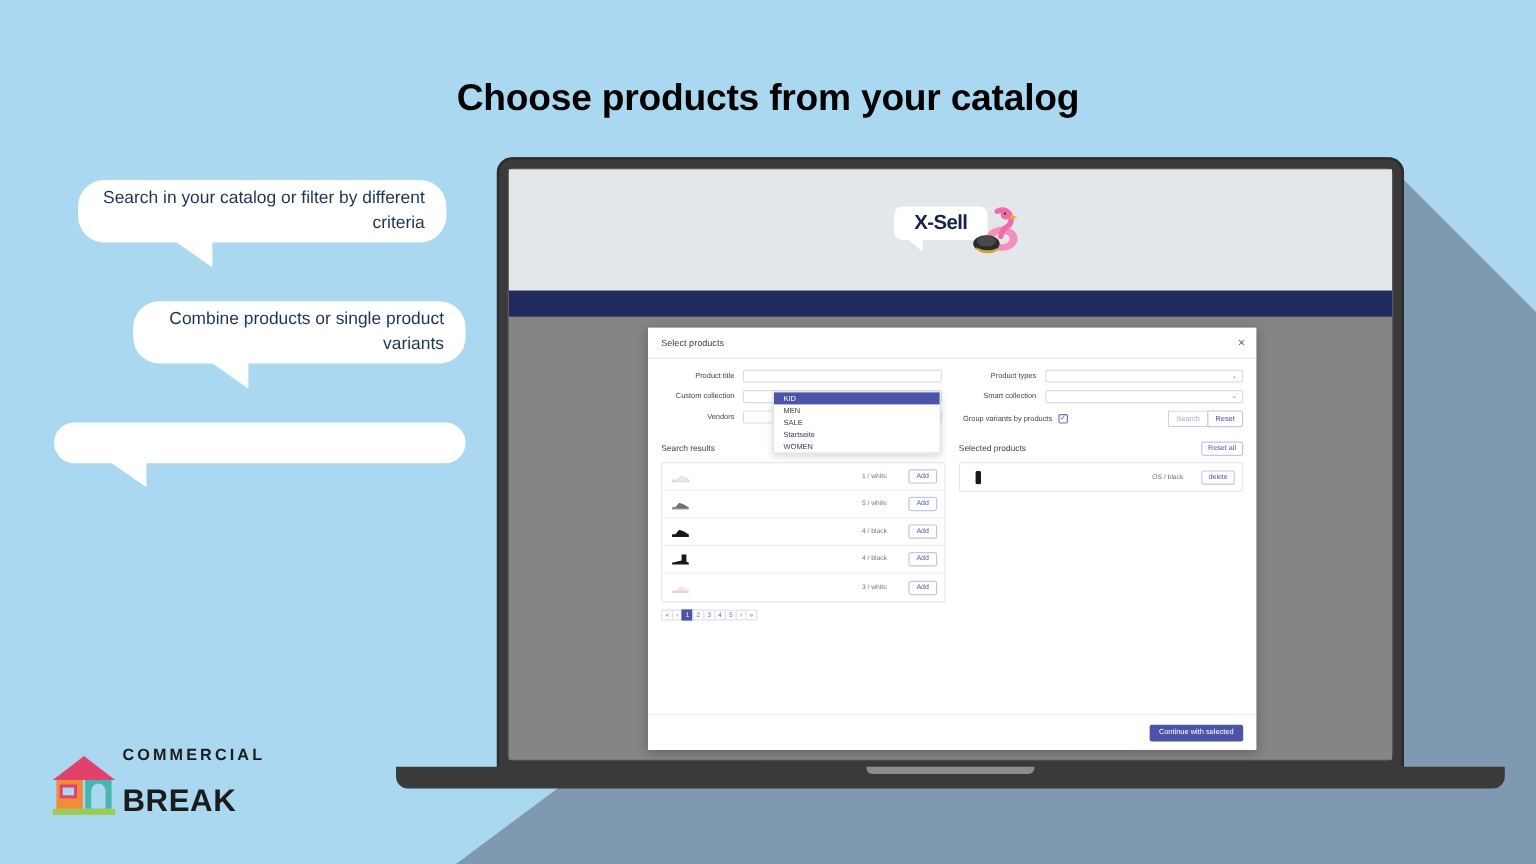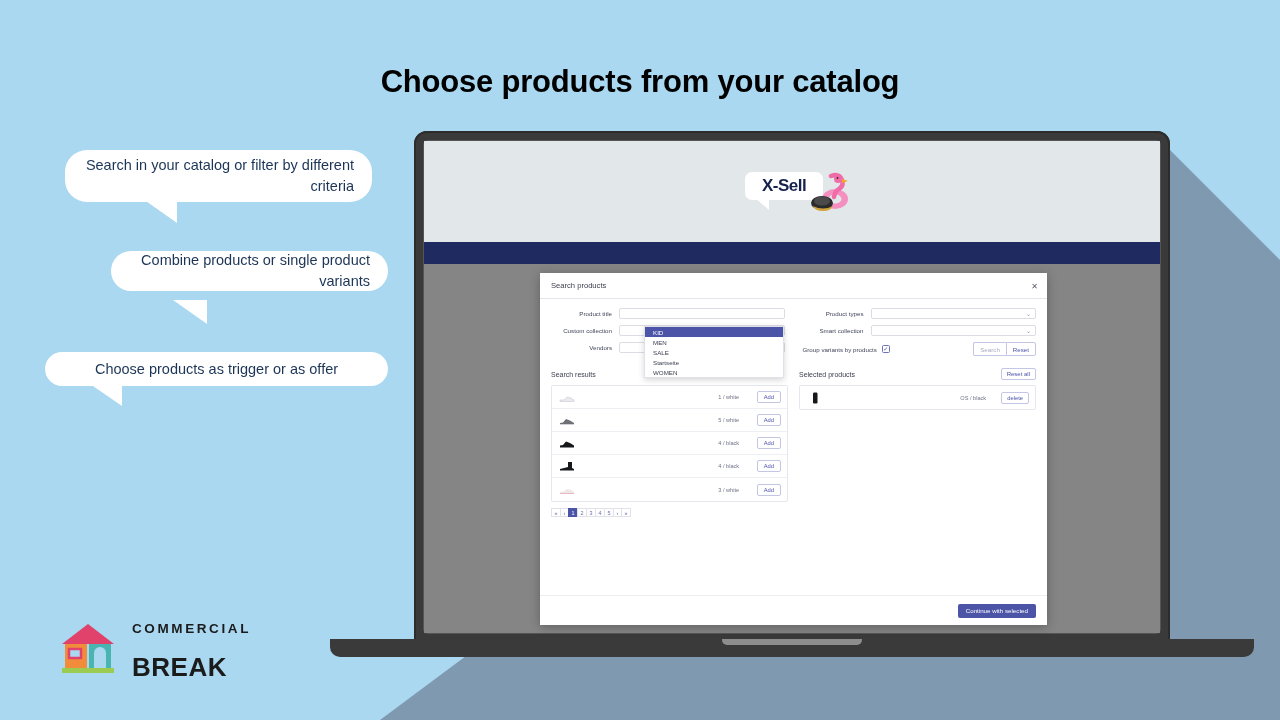--- a/index.html
+++ b/index.html
@@ -34,21 +34,21 @@
     position:absolute;
     width:0; height:0;
     border-style:solid;
   }
   #bubble1 { left:65px; top:150px; width:307px; height:52px; }
   #bubble1 .tail {
     left:78px; top:49px;
     border-width:24px 0 0 34px;
     border-color:#ffffff transparent transparent transparent;
   }
-  #bubble2 { left:111px; top:251px; width:277px; height:40px; }
+  #bubble2 { left:111px; top:251px; width:277px; height:52px; }
   #bubble2 .tail {
     left:62px; top:49px;
     border-width:24px 0 0 34px;
     border-color:#ffffff transparent transparent transparent;
   }
   #bubble3 { left:45px; top:352px; width:343px; height:34px; }
   #bubble3 .tail {
     left:45px; top:32px;
     border-width:22px 0 0 32px;
     border-color:#ffffff transparent transparent transparent;
@@ -308,22 +308,22 @@
   .btn-continue {
     background:#4c54a8; color:#fff;
     font-size:6.2px;
     padding:3.5px 8px;
     border:none; border-radius:2px;
     cursor:pointer;
   }
 
   
   .cb-logo {
-    position:absolute; left:60px; top:622px;
-    display:flex; align-items:flex-start; gap:16px;
+    position:absolute; left:42px; top:622px;
+    display:flex; align-items:flex-end; gap:4px;
   }
   .cb-text { line-height:1; }
   .cb-top {
     font-size:13.5px; font-weight:bold; color:#1b1b1b;
     letter-spacing:2.6px;
   }
   .cb-bottom {
     font-size:26px; font-weight:bold; color:#1b1b1b;
     letter-spacing:0.5px; margin-top:18px;
   }
@@ -339,21 +339,20 @@
 
 <div class="bubble" id="bubble1">
   <span>Search in your catalog or filter by different criteria</span>
   <span class="tail"></span>
 </div>
 <div class="bubble" id="bubble2">
   <span>Combine products or single product variants</span>
   <span class="tail"></span>
 </div>
 <div class="bubble" id="bubble3">
-  <span>Choose products as trigger or as offer</span>
   <span class="tail"></span>
 </div>
 
 <div class="laptop-lid">
   <div class="laptop-bezel-inner"></div>
 </div>
 
 <div class="screen">
   <div class="screen-topbar"></div>
   <div class="screen-navbar"></div>
@@ -378,21 +377,21 @@
     <circle cx="32.5" cy="6" r="0.9" fill="#2a2a2a"></circle>
     <ellipse cx="17" cy="31" rx="11" ry="7" fill="#2b2b2b"></ellipse>
     <ellipse cx="17" cy="29" rx="8" ry="4.5" fill="#4a4a4a"></ellipse>
     <path d="M8 34 q10 5 20 0 q-2 5 -10 5 q-8 0 -10 -5" fill="#d2a33a"></path>
   </svg>
 </div>
 
 <div class="modal">
 
   <div class="modal-head">
-    <span class="modal-title">Search products</span>
+    <span class="modal-title">Select products</span>
     <span class="modal-close">✕</span>
   </div>
 
   <div class="filters">
     <div class="fcol">
       <div class="frow">
         <span class="flabel">Product title</span>
         <span class="finput"></span>
       </div>
       <div class="frow">

